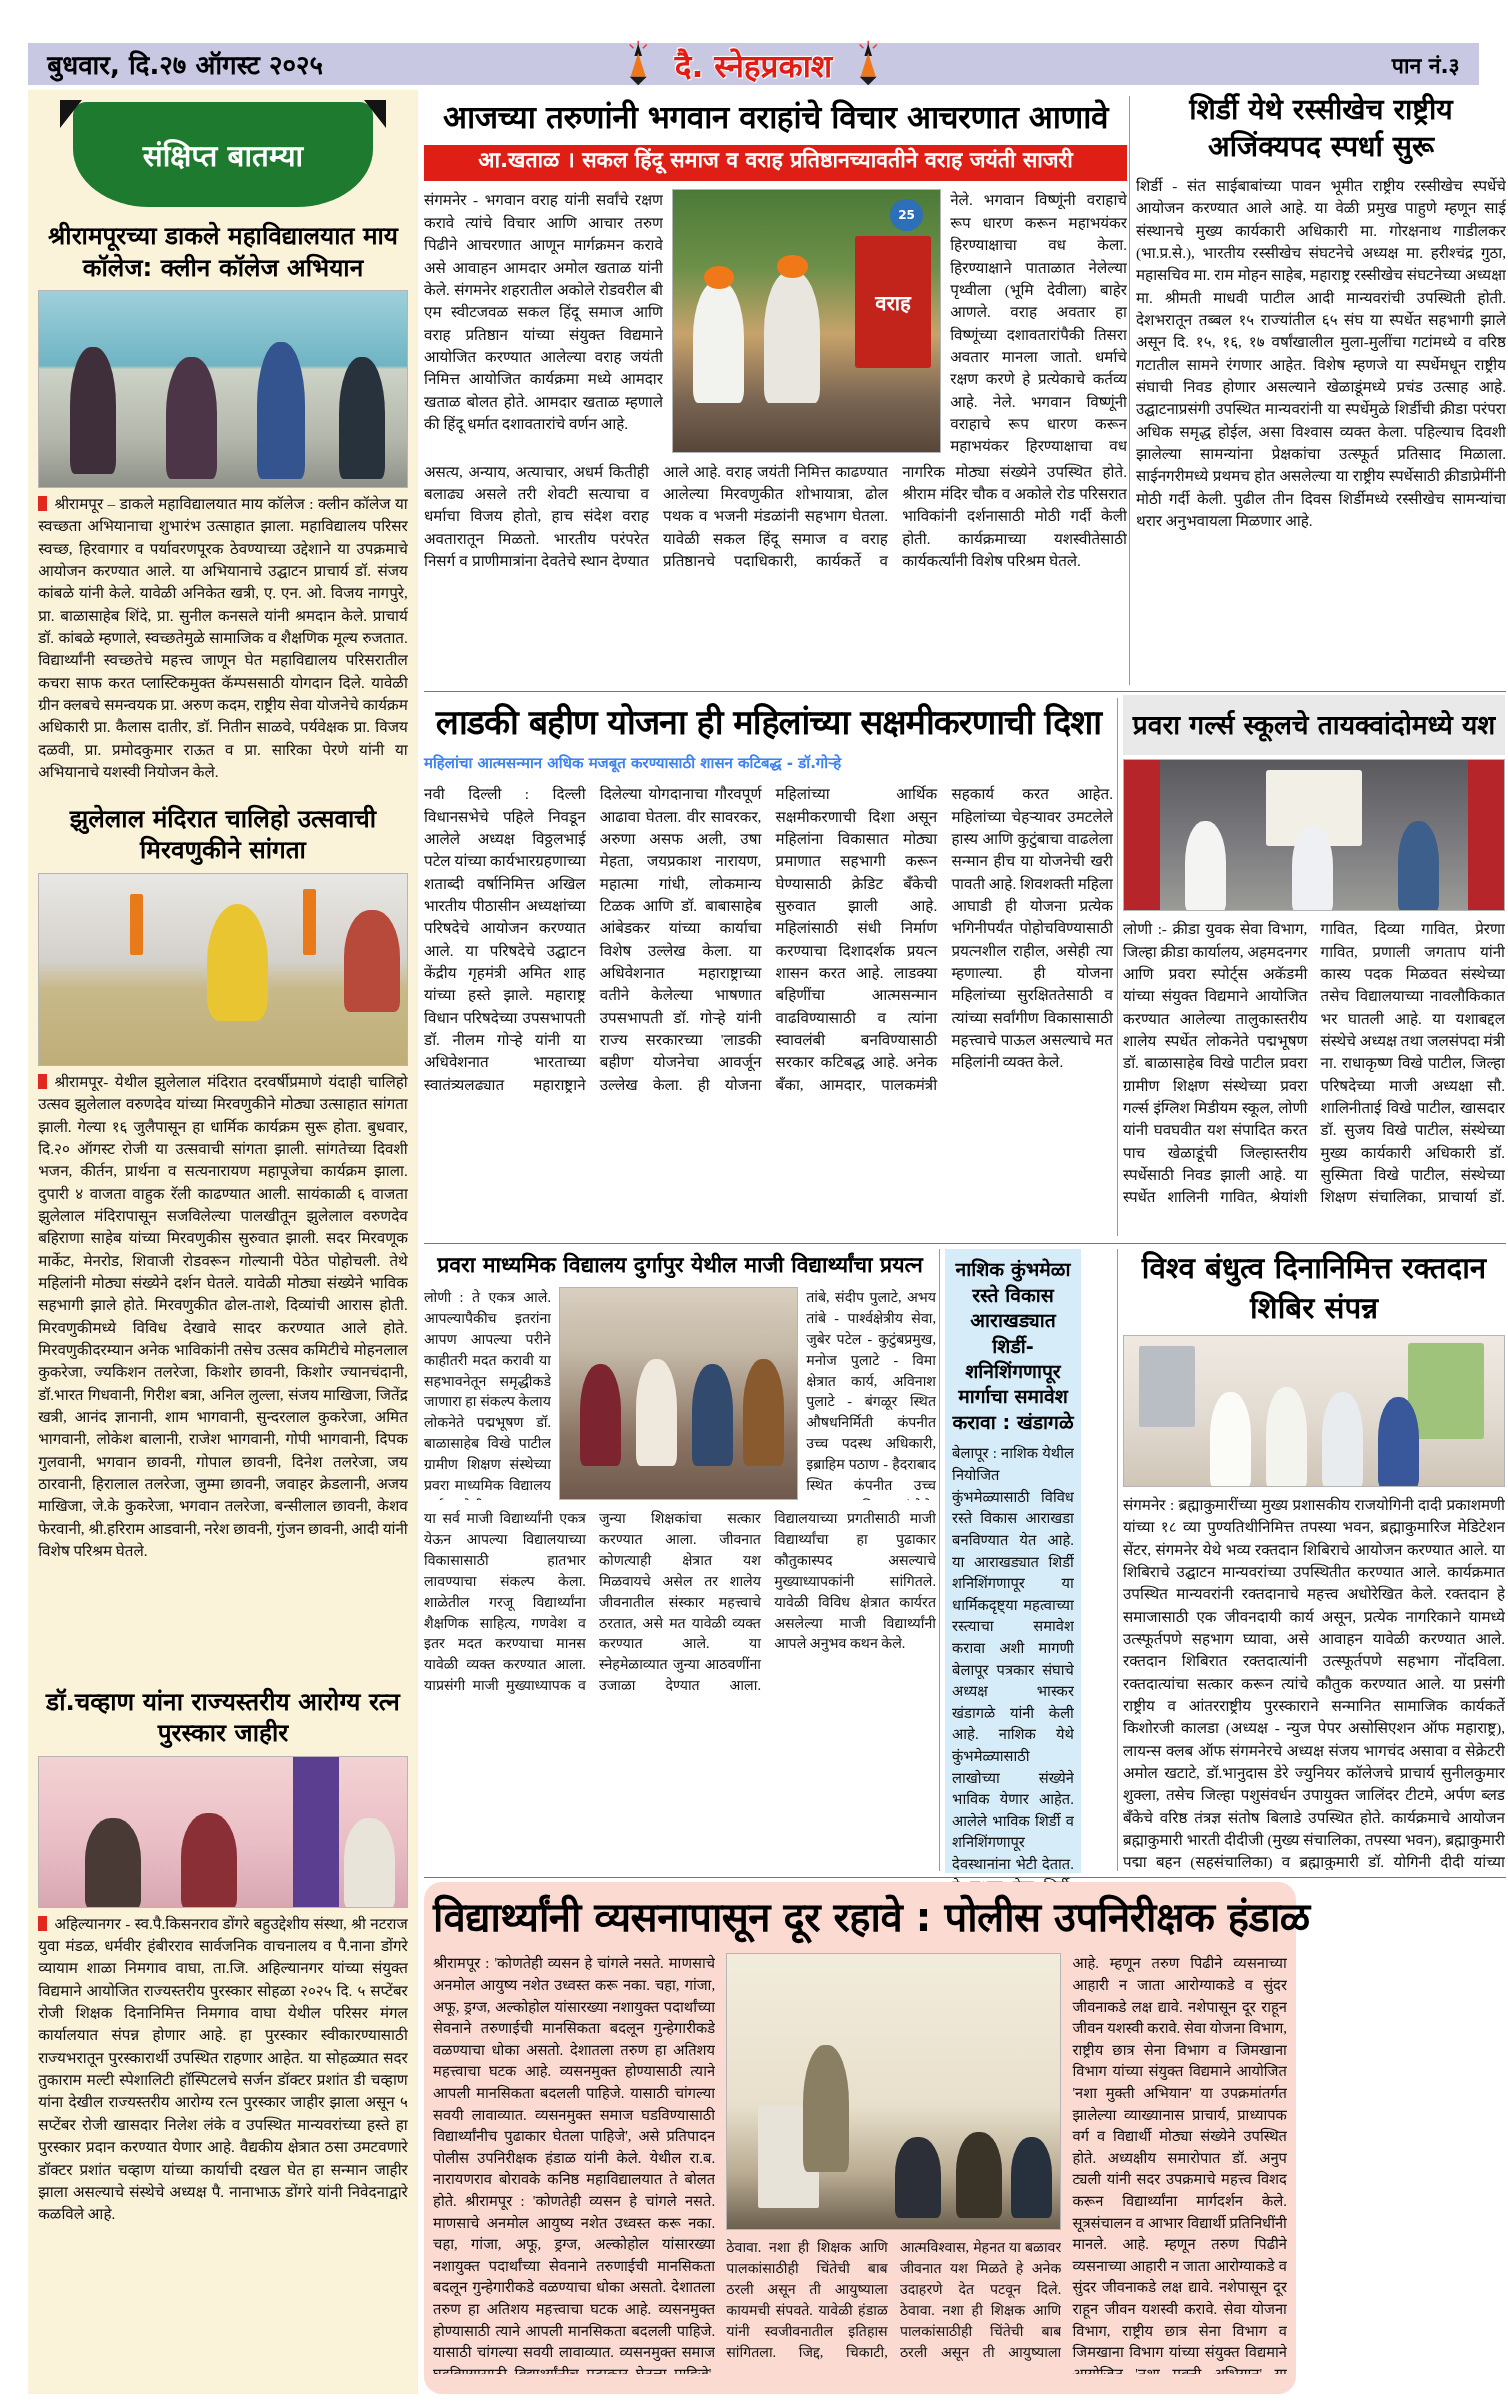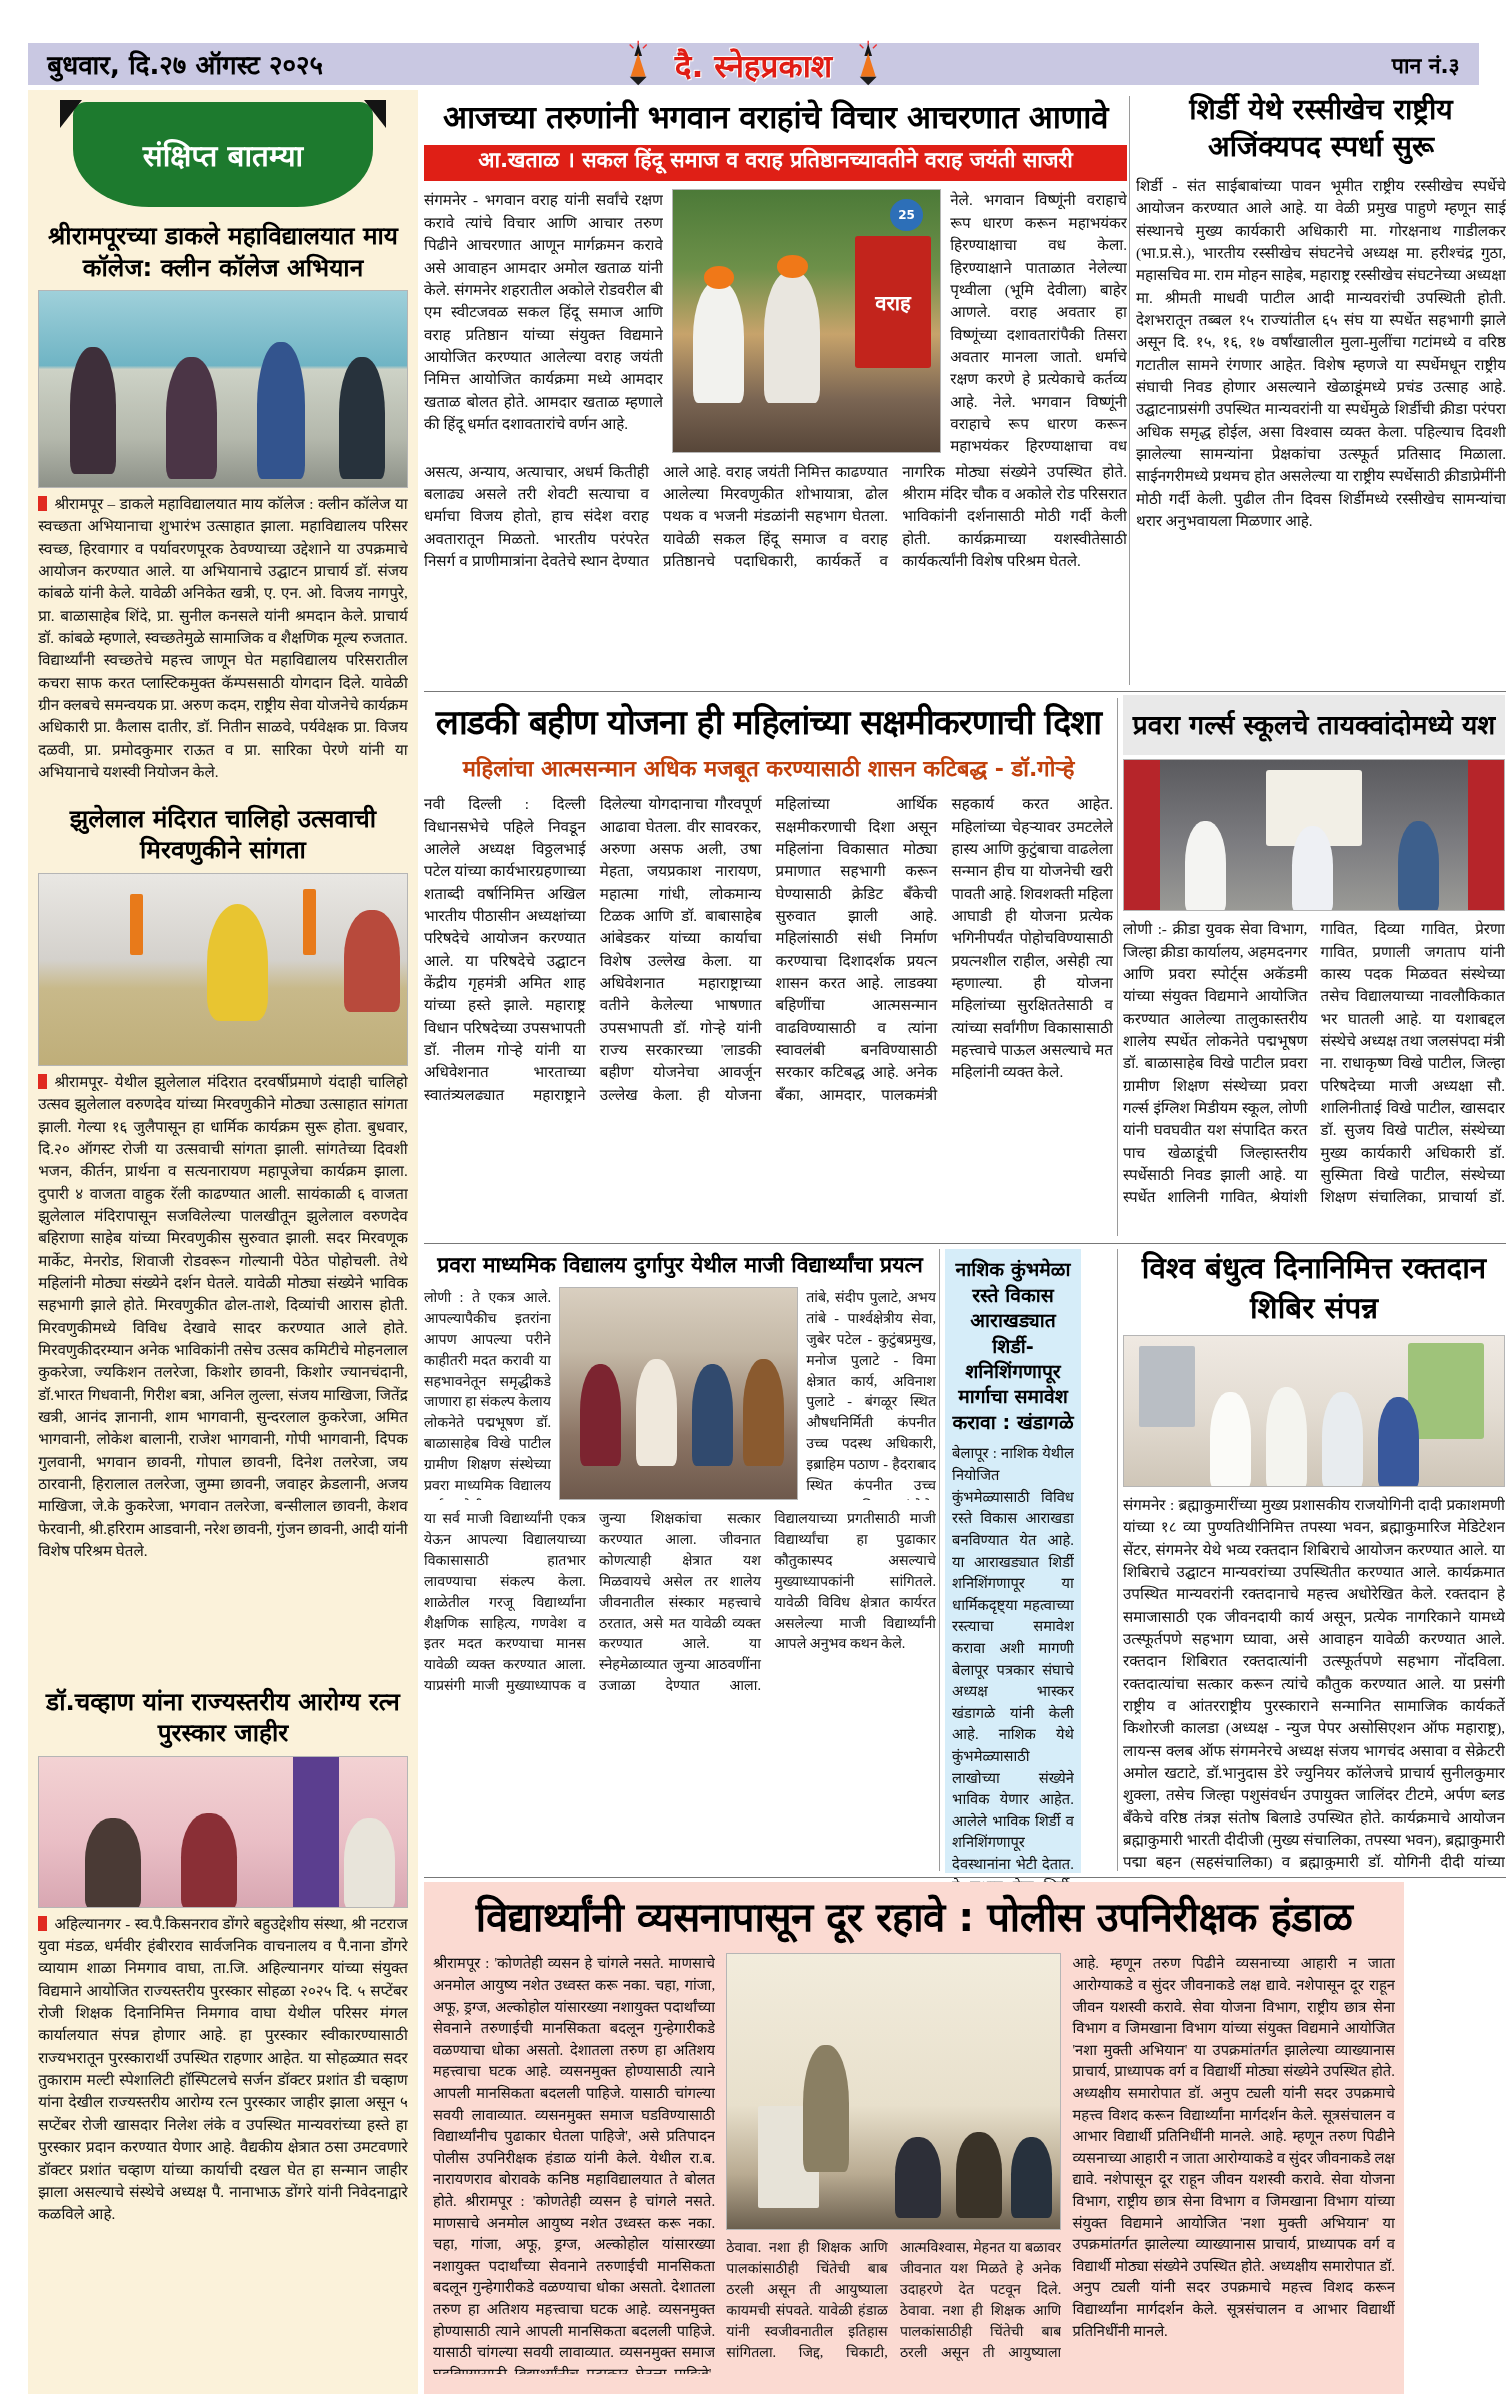--- a/index.html
+++ b/index.html
@@ -28,21 +28,21 @@
   .badge:before{left:-13.2px;border-right:22.3px solid transparent;}
   .badge:after{right:-13.2px;border-left:22.3px solid transparent;}
   .badge span{font-family:"DejaVu Sans",sans-serif;font-weight:bold;font-size:29.5px;color:#fff;}
   .lc-h{font-size:24.4px;line-height:1.28;margin:13.2px 2px 7.1px;}
   .lc-body{height:305px;margin-top:5.1px;}
   .bullet{display:inline-block;width:9.1px;height:15.2px;background:#e02a20;margin-right:7.1px;vertical-align:-2px;}
   
   .band-red{background:#df1f16;color:#fff;font-family:"DejaVu Sans",sans-serif;font-weight:bold;
             font-size:21.3px;text-align:center;line-height:30.5px;height:36px;}
   .var-h{font-size:31.5px;letter-spacing:-0.5px;white-space:nowrap;line-height:1.6;}
-  .red-sub{color:#c2410c;font-family:"DejaVu Sans",sans-serif;font-weight:bold;font-size:22px;text-align:center;}
+  .red-sub{color:#3b82f6;font-family:"DejaVu Sans",sans-serif;font-weight:bold;font-size:15px;}
   .grayband{background:#e9e9e9;font-size:26.4px;line-height:60px;height:60px;white-space:nowrap;}
   .bluebox{background:#d6edf9;padding:8.1px 7.1px;}
   .kicker{font-size:21.3px;}
   .big-h{font-size:45px;line-height:1.45;}
   .pinkzone{background:#fbdad2;padding:6.1px 9.1px;}
 </style>
 </head>
 <body>
 
 <div id="page">
@@ -196,21 +196,21 @@
       <div class="fig" style="left:86px;top:56px;width:41px;height:96px;background:#fbfbf8;"></div>
       <div class="fig" style="left:142px;top:51px;width:41px;height:102px;background:#f4f4ef;"></div>
       <div class="fig" style="left:198px;top:56px;width:41px;height:96px;background:#e8ecef;"></div>
       <div class="fig" style="left:254px;top:61px;width:41px;height:91px;background:#39589c;"></div>
     </div>
     <div class="bt" style="margin-top:7.1px;height:376px;">संगमनेर : ब्रह्माकुमारींच्या मुख्य प्रशासकीय राजयोगिनी दादी प्रकाशमणी यांच्या १८ व्या पुण्यतिथीनिमित्त तपस्या भवन, ब्रह्माकुमारिज मेडिटेशन सेंटर, संगमनेर येथे भव्य रक्तदान शिबिराचे आयोजन करण्यात आले. या शिबिराचे उद्घाटन मान्यवरांच्या उपस्थितीत करण्यात आले. कार्यक्रमात उपस्थित मान्यवरांनी रक्तदानाचे महत्त्व अधोरेखित केले. रक्तदान हे समाजासाठी एक जीवनदायी कार्य असून, प्रत्येक नागरिकाने यामध्ये उत्स्फूर्तपणे सहभाग घ्यावा, असे आवाहन यावेळी करण्यात आले. रक्तदान शिबिरात रक्तदात्यांनी उत्स्फूर्तपणे सहभाग नोंदविला. रक्तदात्यांचा सत्कार करून त्यांचे कौतुक करण्यात आले. या प्रसंगी राष्ट्रीय व आंतरराष्ट्रीय पुरस्काराने सन्मानित सामाजिक कार्यकर्ते किशोरजी कालडा (अध्यक्ष - न्युज पेपर असोसिएशन ऑफ महाराष्ट्र), लायन्स क्लब ऑफ संगमनेरचे अध्यक्ष संजय भागचंद असावा व सेक्रेटरी अमोल खटाटे, डॉ.भानुदास डेरे ज्युनियर कॉलेजचे प्राचार्य सुनीलकुमार शुक्ला, तसेच जिल्हा पशुसंवर्धन उपायुक्त जालिंदर टीटमे, अर्पण ब्लड बँकेचे वरिष्ठ तंत्रज्ञ संतोष बिलाडे उपस्थित होते. कार्यक्रमाचे आयोजन ब्रह्माकुमारी भारती दीदीजी (मुख्य संचालिका, तपस्या भवन), ब्रह्माकुमारी पद्मा बहन (सहसंचालिका) व ब्रह्माकुमारी डॉ. योगिनी दीदी यांच्या मार्गदर्शनाखाली झाले. या कार्यक्रमात समाजातील विविध घटकांसाठी सेवा, सामाजिक बांधिलकी आणि अध्यात्मिकतेचे महत्त्व अधोरेखित करण्यात आले.</div>
   </div>
 
   <div class="abs hrule" style="left:424px;top:1877px;width:1082px;"></div>
 
-  <div class="abs pinkzone" style="left:424px;top:1882px;width:980px;height:512px;">
+  <div class="abs pinkzone" style="left:424px;top:1882px;width:872px;height:512px;border-radius:18px;">
     <div class="hd" style="font-size:40px;letter-spacing:-0.5px;white-space:nowrap;">विद्यार्थ्यांनी व्यसनापासून दूर रहावे : पोलीस उपनिरीक्षक हंडाळ</div>
     <div style="display:flex;gap:11.2px;margin-top:10.2px;height:421px;">
       <div class="bt" style="flex:0 0 282px;font-size:14.7px;">श्रीरामपूर : 'कोणतेही व्यसन हे चांगले नसते. माणसाचे अनमोल आयुष्य नशेत उध्वस्त करू नका. चहा, गांजा, अफू, ड्रग्ज, अल्कोहोल यांसारख्या नशायुक्त पदार्थांच्या सेवनाने तरुणाईची मानसिकता बदलून गुन्हेगारीकडे वळण्याचा धोका असतो. देशातला तरुण हा अतिशय महत्त्वाचा घटक आहे. व्यसनमुक्त होण्यासाठी त्याने आपली मानसिकता बदलली पाहिजे. यासाठी चांगल्या सवयी लावाव्यात. व्यसनमुक्त समाज घडविण्यासाठी विद्यार्थ्यांनीच पुढाकार घेतला पाहिजे', असे प्रतिपादन पोलीस उपनिरीक्षक हंडाळ यांनी केले. येथील रा.ब. नारायणराव बोरावके कनिष्ठ महाविद्यालयात ते बोलत होते. श्रीरामपूर : 'कोणतेही व्यसन हे चांगले नसते. माणसाचे अनमोल आयुष्य नशेत उध्वस्त करू नका. चहा, गांजा, अफू, ड्रग्ज, अल्कोहोल यांसारख्या नशायुक्त पदार्थांच्या सेवनाने तरुणाईची मानसिकता बदलून गुन्हेगारीकडे वळण्याचा धोका असतो. देशातला तरुण हा अतिशय महत्त्वाचा घटक आहे. व्यसनमुक्त होण्यासाठी त्याने आपली मानसिकता बदलली पाहिजे. यासाठी चांगल्या सवयी लावाव्यात. व्यसनमुक्त समाज घडविण्यासाठी विद्यार्थ्यांनीच पुढाकार घेतला पाहिजे', असे प्रतिपादन पोलीस उपनिरीक्षक हंडाळ यांनी केले. येथील रा.ब. नारायणराव बोरावके कनिष्ठ महाविद्यालयात ते बोलत होते.</div>
       <div style="flex:0 0 335px;">
         <div class="photo" style="height:277px;background:linear-gradient(180deg,#f2ecdc 0%,#e8e0cc 55%,#b9ab92 80%,#6b5f4e 100%);">
           <div class="abs" style="left:30.5px;top:152px;width:61px;height:102px;background:#e7e3d8;border-radius:2px;"></div>
           <div class="fig" style="left:76px;top:91px;width:46px;height:127px;background:#8a7f63;"></div>
           <div class="fig" style="left:168px;top:183px;width:46px;height:81px;background:#2d2f38;"></div>
           <div class="fig" style="left:229px;top:178px;width:46px;height:86px;background:#3a3328;"></div>
           <div class="fig" style="left:284px;top:183px;width:41px;height:81px;background:#27313d;"></div>

